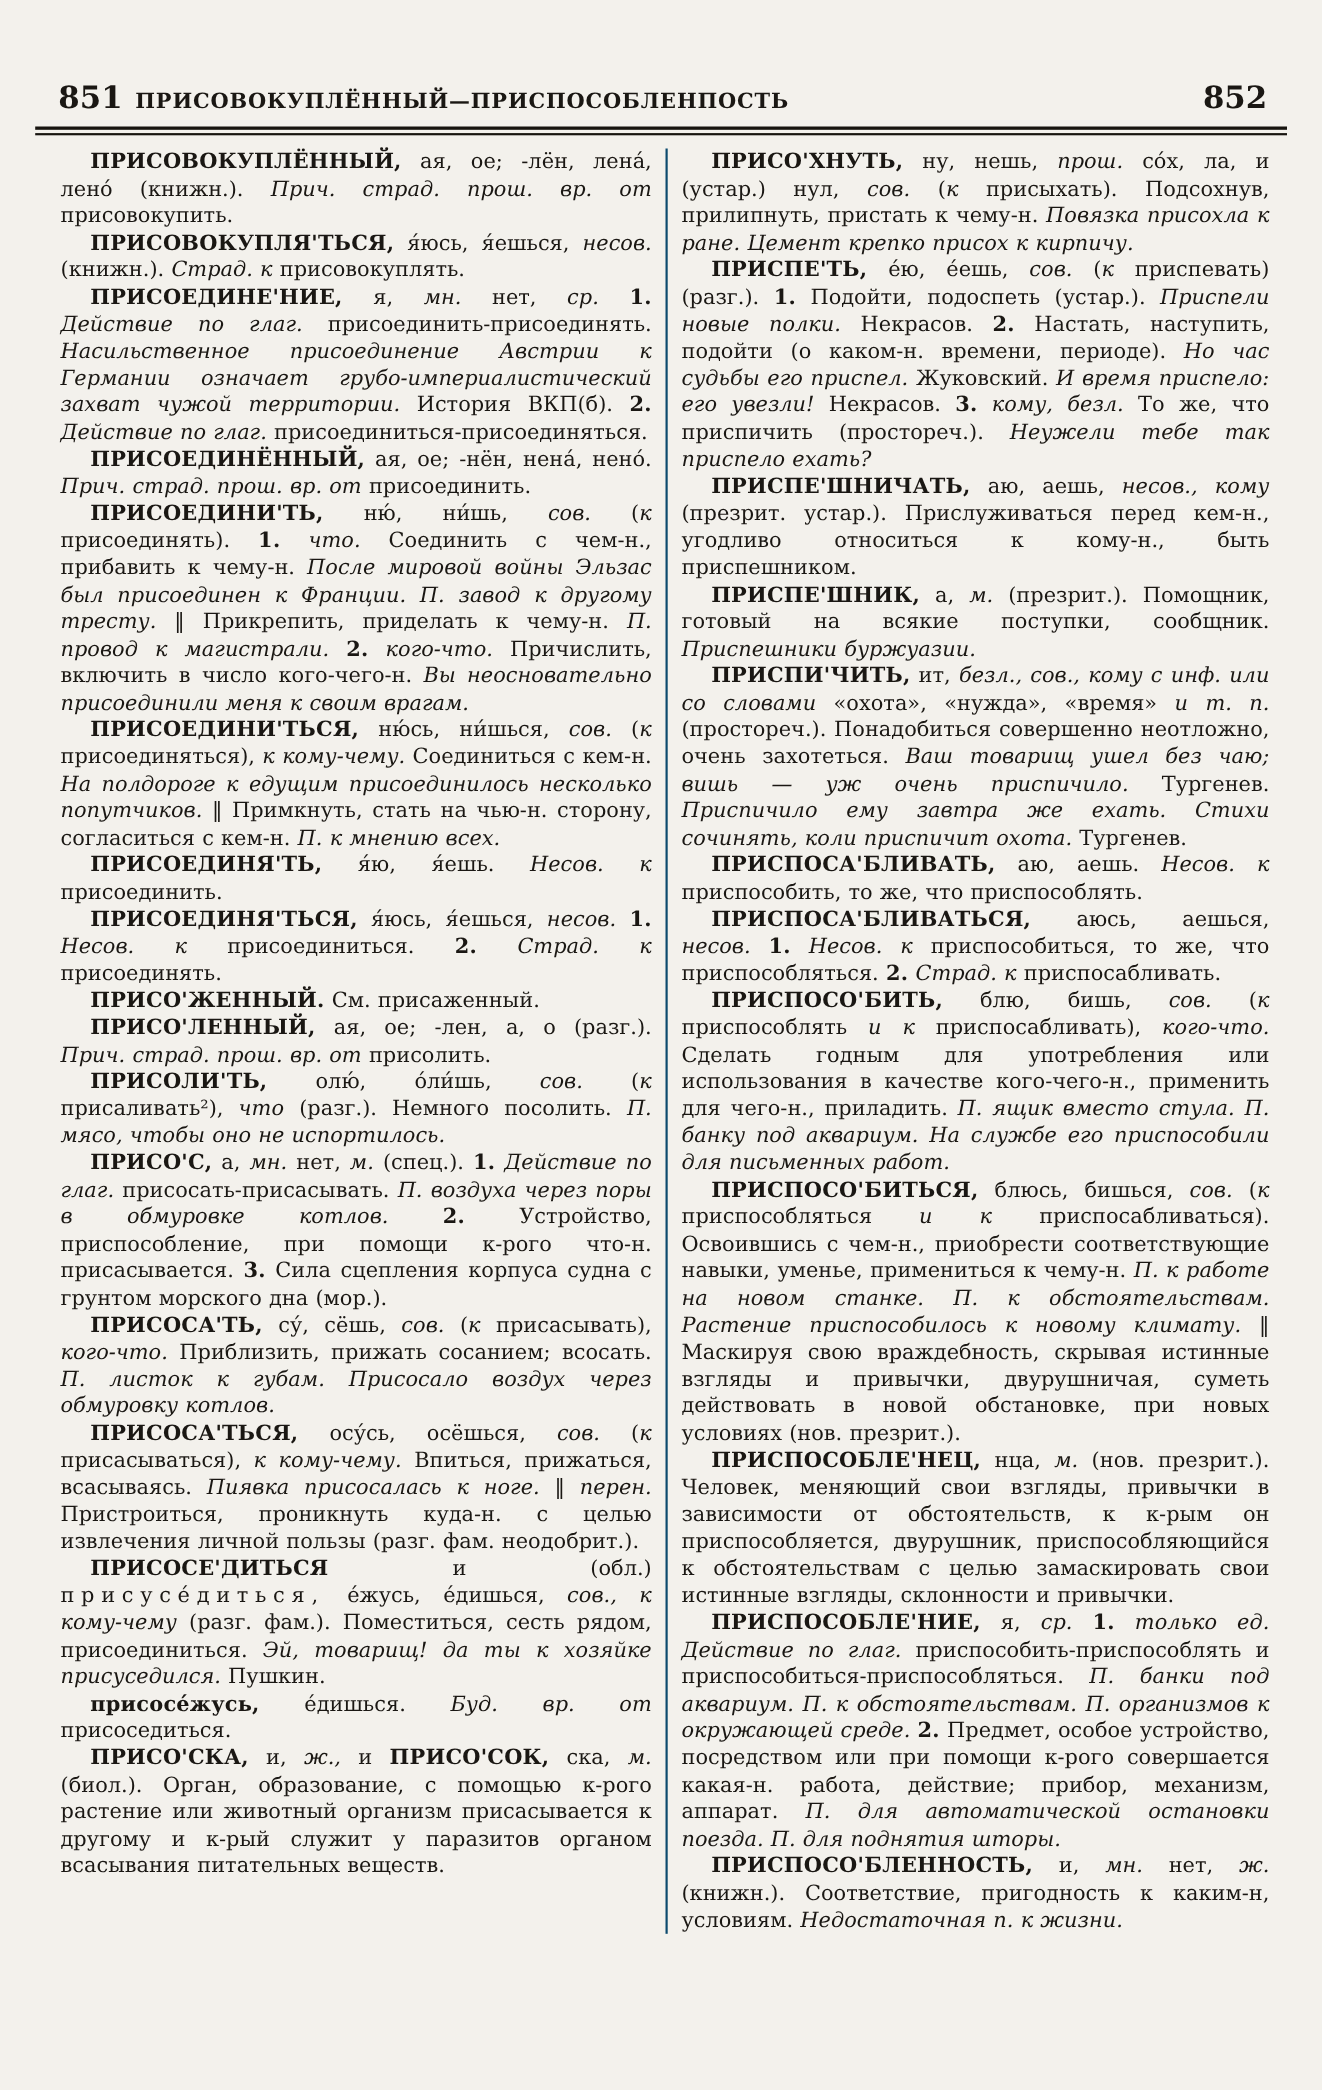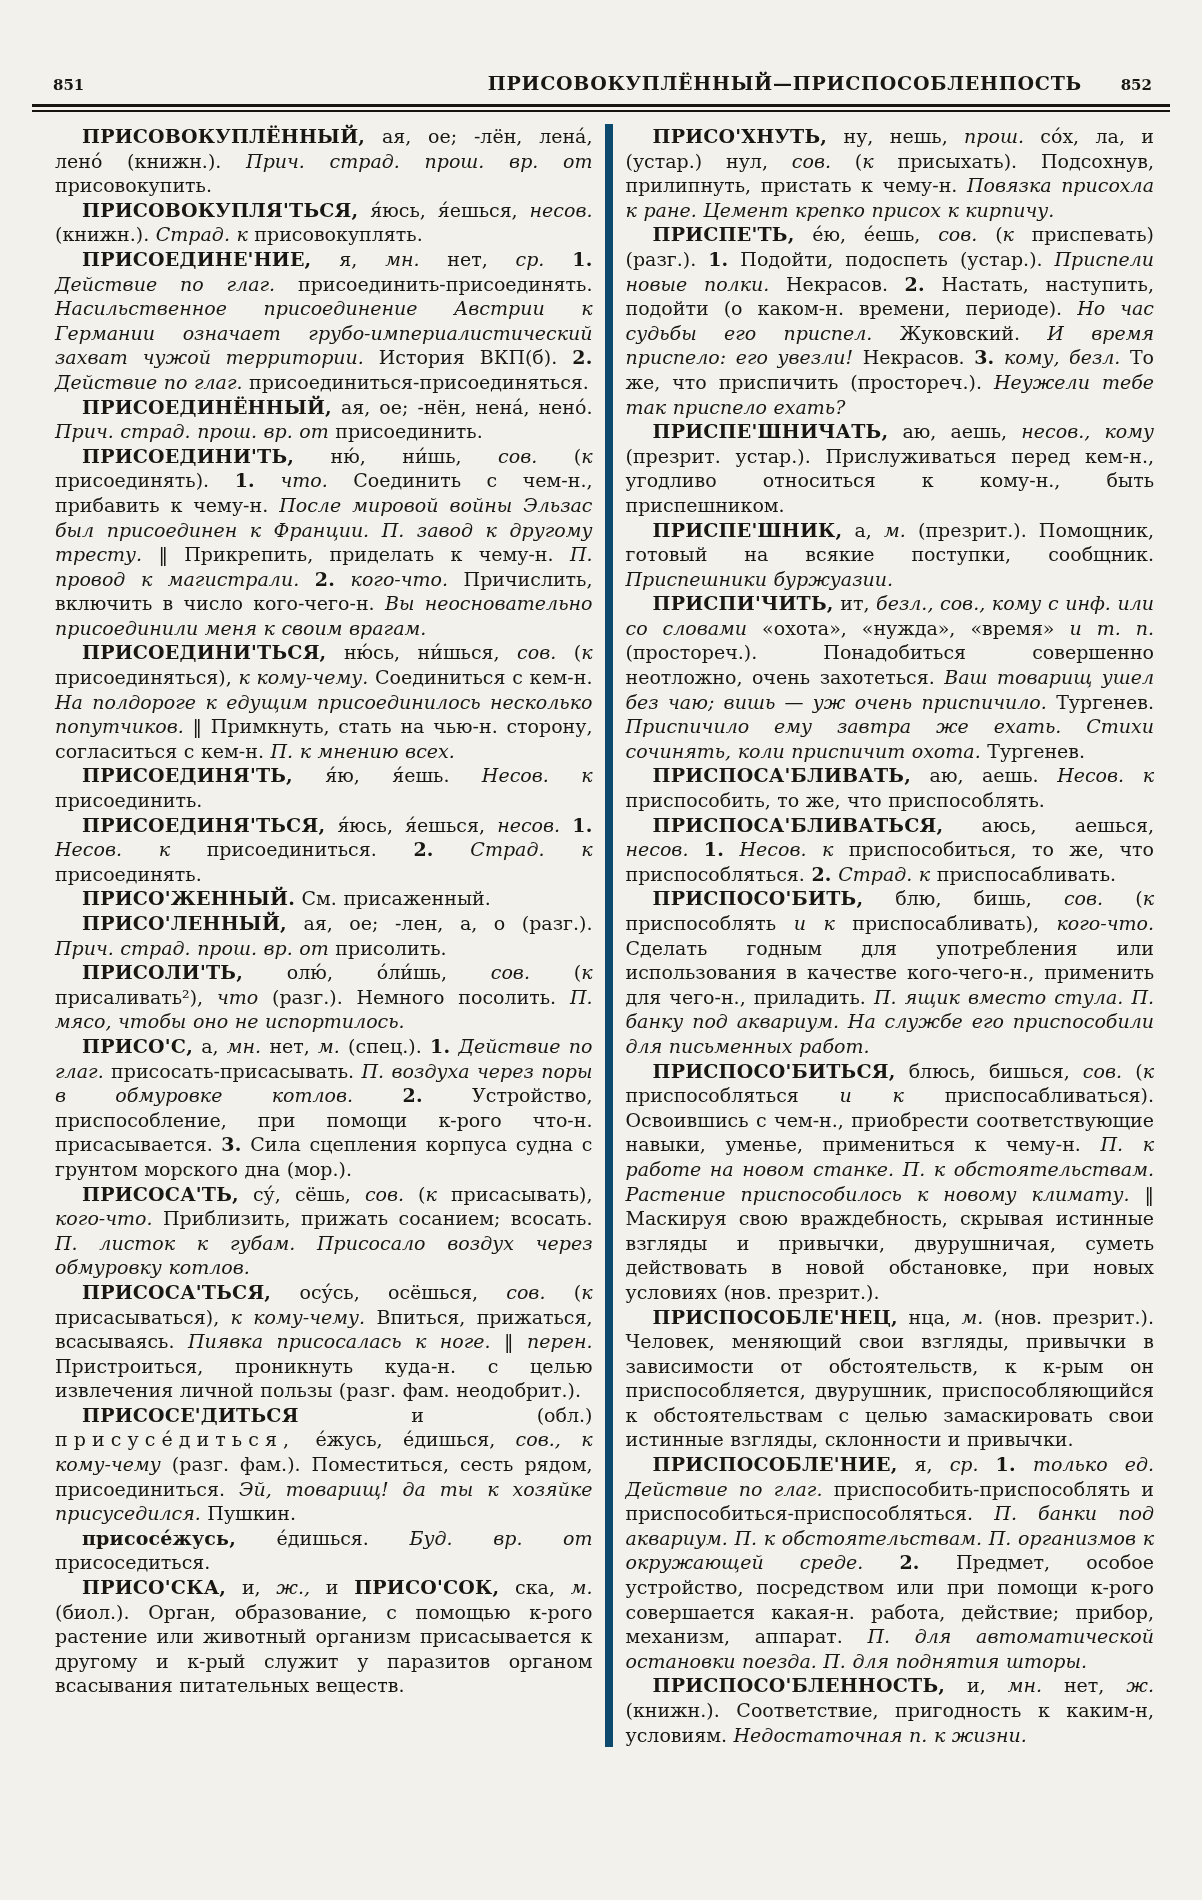--- a/index.html
+++ b/index.html
@@ -13,27 +13,27 @@
     font-family: "DejaVu Serif", serif;
     overflow: hidden;
   }
   .page-header {
     display: flex;
     align-items: baseline;
     padding: 72px 50px 10px 53px;
   }
   .page-num {
     font-weight: bold;
-    font-size: 15px;
+    font-size: 28px;
     width: 70px;
   }
   .page-num.right { text-align: right; }
   .running-head {
     flex: 1;
-    text-align: right;
+    text-align: left;
     font-weight: bold;
     font-size: 19px;
     letter-spacing: 0.04em;
     white-space: nowrap;
   }
   .header-rule {
     margin: 0 32px;
     height: 3px;
     border-top: 3px solid #17140f;
     border-bottom: 2px solid #17140f;
@@ -41,21 +41,21 @@
   .columns {
     display: flex;
     align-items: stretch;
     padding: 12px 48px 0 55px;
   }
   .column {
     width: 50%;
     box-sizing: border-box;
   }
   .column-left  { padding-right: 12px; }
-  .column-right { border-left: 8px solid #0c4a6e; padding-left: 13px; }
+  .column-right { border-left: 2px solid #0c4a6e; padding-left: 13px; }
   .entry {
     margin: 0;
     text-indent: 27px;
     text-align: justify;
     font-size: 19px;
     line-height: 24.6px;
     word-spacing: 0.5px;
   }
   .seg-b { font-weight: bold; letter-spacing: 0.2px; }
   .seg-i { font-style: italic; }

